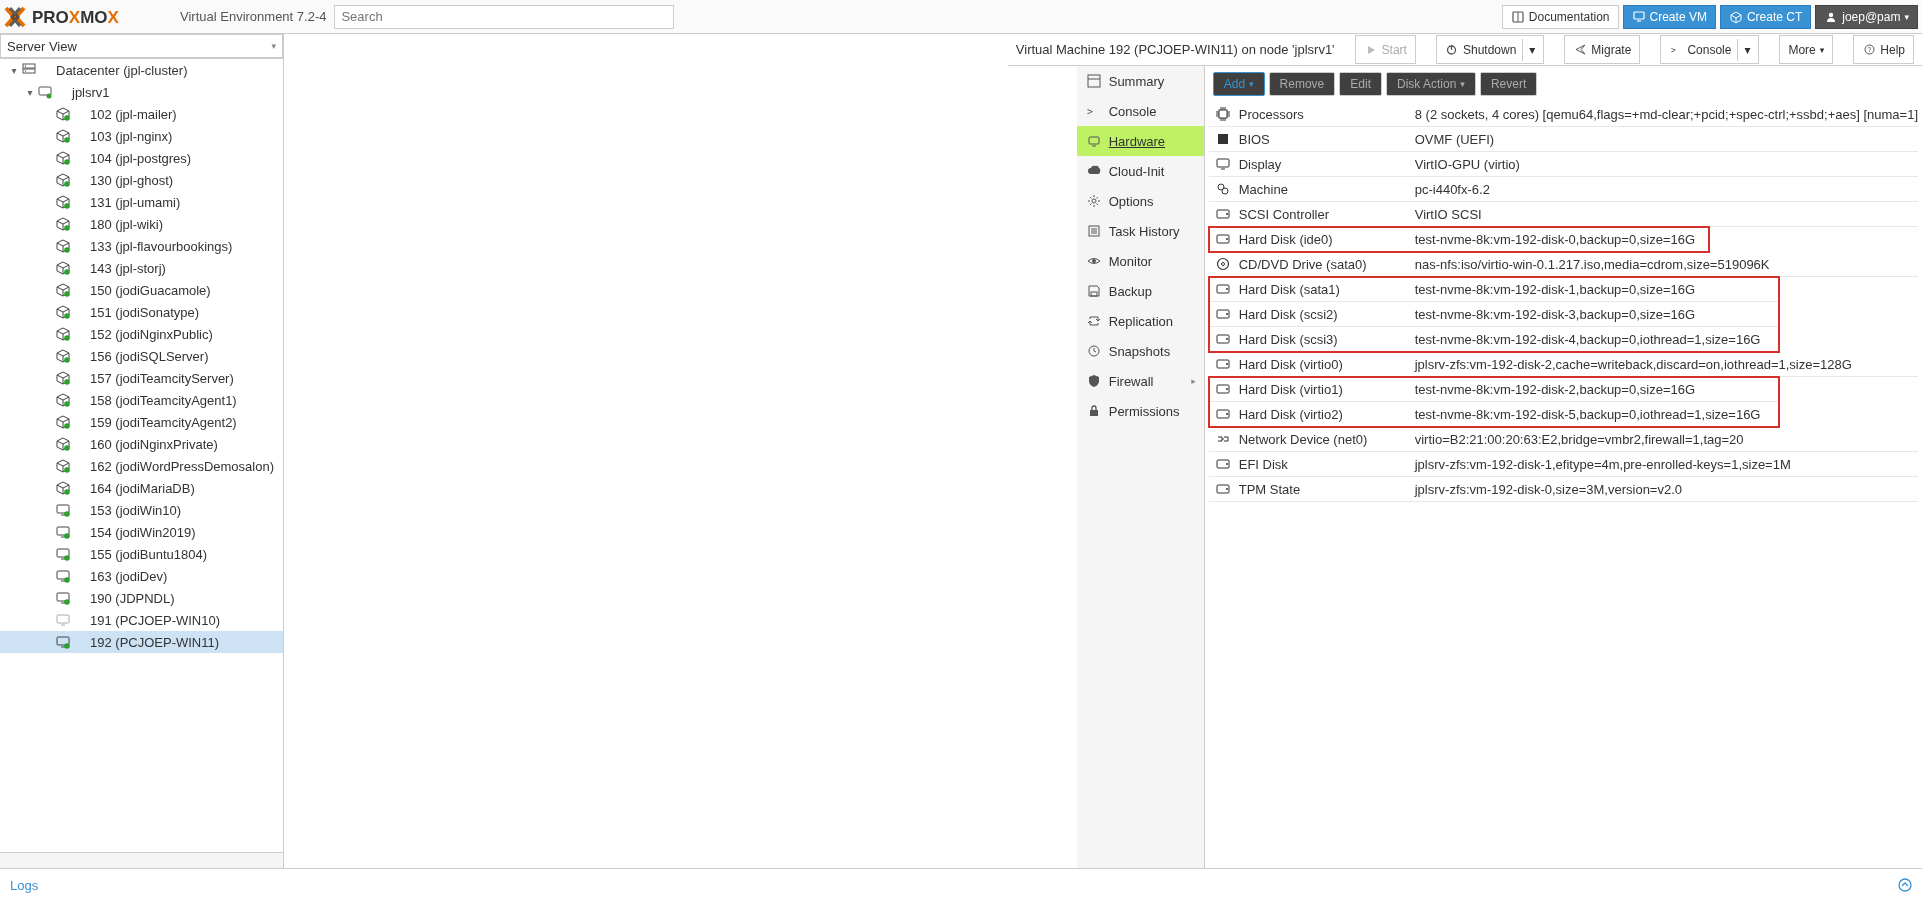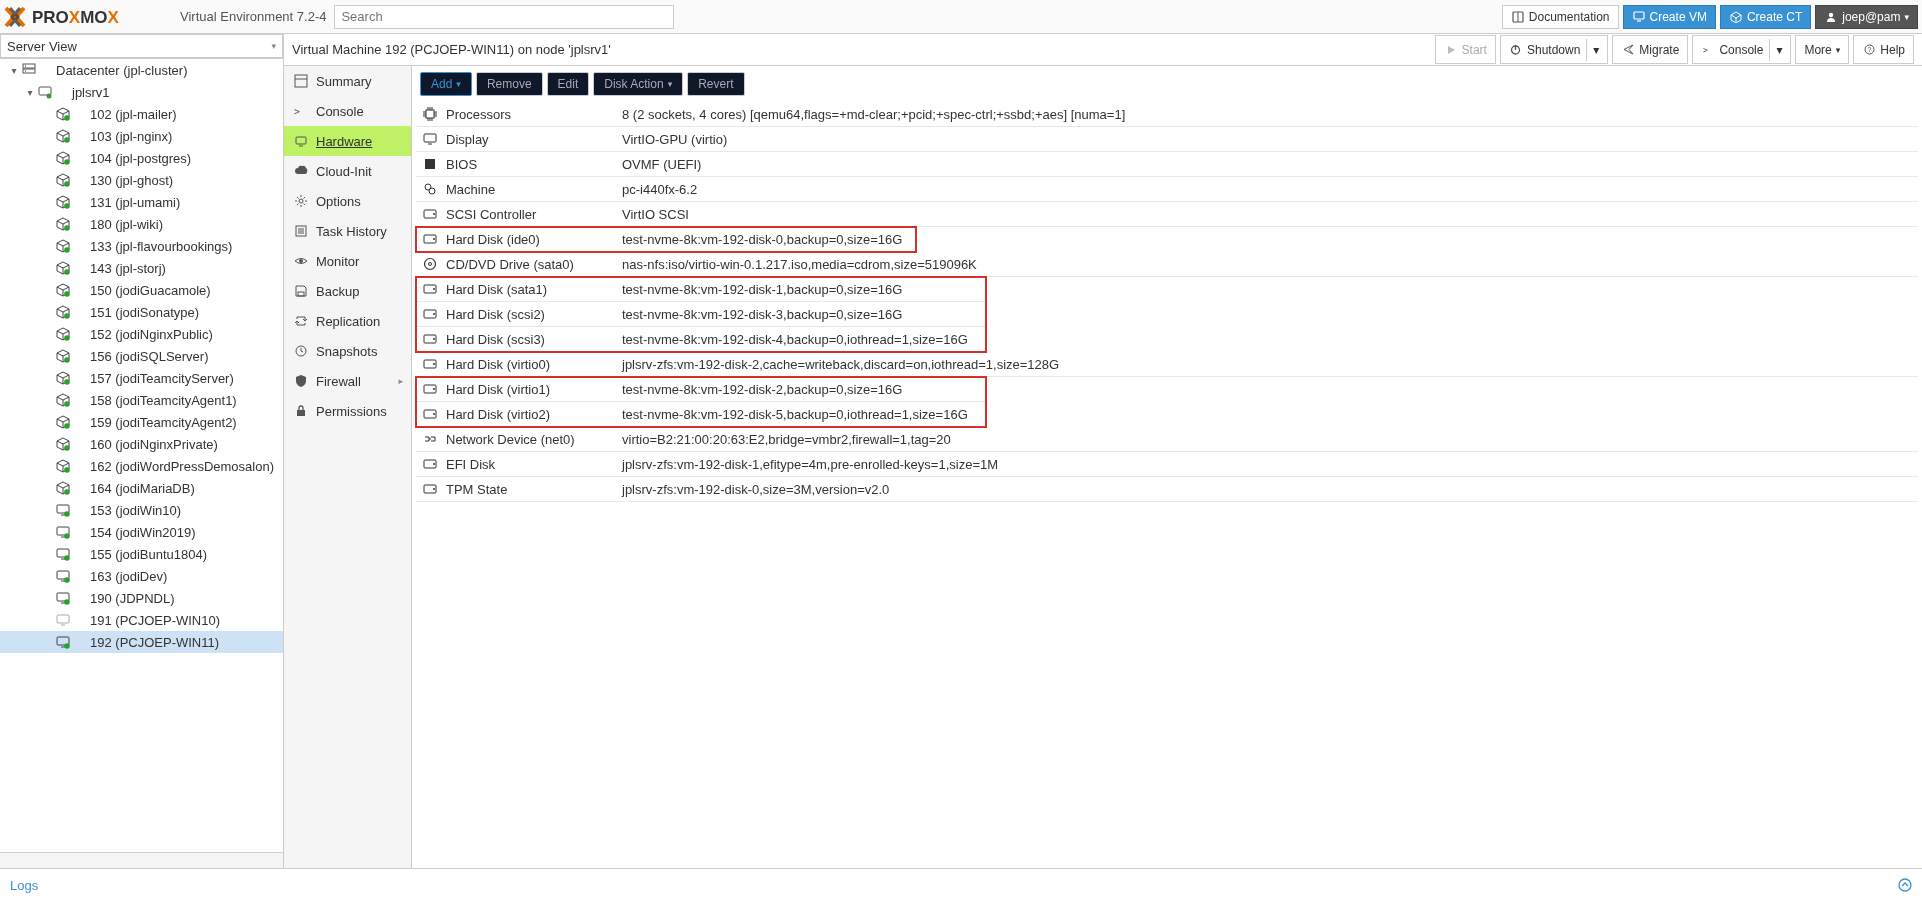--- a/index.html
+++ b/index.html
@@ -29,37 +29,37 @@
 .tree-row.selected { background: #cde2f5; }
 .tree-indent { display: inline-block; }
 .tree-toggle { width: 12px; display: inline-block; font-size: 10px; color: #666; text-align: center; }
 .tree-icon { width: 18px; display: inline-flex; align-items: center; justify-content: center; }
 .tree-label { margin-left: 18px; }
 
 .tree-scroll-h { height: 16px; border-top: 1px solid #ccc; background: #f5f5f5; overflow-x: scroll; }
 .tree-scroll-h-inner { width: 400px; height: 1px; }
 
 
-.right-col { flex: 1; display: flex; flex-direction: column; overflow: hidden; }
+.right-col { flex: 1; display: flex; flex-direction: column; overflow: hidden; align-items: flex-end; }
 .breadcrumb-bar { height: 32px; border-bottom: 1px solid #ccc; display: flex; align-items: center; padding: 0 8px; background: #fff; }
 .crumb-title { flex: 1; font-size: 13px; }
-.bc-btn { height: 29px; border: 1px solid #ccc; background: #fff; padding: 0 8px; margin-left: 4px; display: flex; align-items: center; cursor: pointer; font-size: 12px; border-radius: 0; }
+.bc-btn { height: 29px; border: 1px solid #ccc; background: #fff; padding: 0 8px; margin-left: 20px; display: flex; align-items: center; cursor: pointer; font-size: 12px; border-radius: 0; }
 .bc-btn .chev-part { border-left: 1px solid #ccc; margin-left: 6px; padding-left: 6px; height: 22px; display: flex; align-items: center; }
 .bc-btn.disabled { color: #aaa; }
 
 .content-row { flex: 1; display: flex; overflow: hidden; }
 .sub-nav { width: 128px; border-right: 1px solid #ccc; background: #f5f5f5; }
 .sub-nav-item { height: 30px; display: flex; align-items: center; padding: 0 8px; cursor: pointer; font-size: 13px; }
 .sub-nav-item.active { background: #bef264; text-decoration: underline; }
 .sub-nav-item .ico { width: 18px; margin-right: 6px; color: #555; }
 .sub-nav-item .exp { margin-left: auto; font-size: 9px; color: #888; }
 
 .main { flex: 1; overflow: auto; padding: 4px; background: #fff; }
 .toolbar { height: 28px; display: flex; align-items: center; padding: 0 4px; gap: 4px; margin-bottom: 4px; }
-.tb-btn { height: 24px; border: 1px solid #ccc; background: #0f172a; padding: 0 10px; display: flex; align-items: center; font-size: 12px; border-radius: 2px; cursor: pointer; }
+.tb-btn { height: 24px; border: 1px solid #ccc; background: #404040; padding: 0 10px; display: flex; align-items: center; font-size: 12px; border-radius: 2px; cursor: pointer; }
 .tb-btn.primary { border-color: #3892d4; color: #3892d4; }
 .tb-btn.disabled { color: #aaa; }
 
 .hw-table { width: 100%; border-collapse: collapse; }
 .hw-row { height: 25px; border-bottom: 1px solid #e8e8e8; display: flex; align-items: center; }
 .hw-icon-cell { width: 28px; display: flex; justify-content: center; color: #555; }
 .hw-name { width: 178px; padding-left: 2px; }
 .hw-val { flex: 1; }
 .hl-group { outline: 2px solid #d6302b; outline-offset: -1px; }
 
@@ -624,35 +624,35 @@
                   <line x1="11" y1="5" x2="14" y2="5" stroke="#333"></line>
                   <line x1="11" y1="9" x2="14" y2="9" stroke="#333"></line>
                 </svg>
               </div>
               <div class="hw-name">Processors</div>
               <div class="hw-val">8 (2 sockets, 4 cores) [qemu64,flags=+md-clear;+pcid;+spec-ctrl;+ssbd;+aes] [numa=1]</div>
             </div>
             <div class="hw-row">
               <div class="hw-icon-cell">
                 <svg width="14" height="14" viewBox="0 0 14 14">
+                  <rect x="2" y="2" width="10" height="10" fill="#333"></rect>
+                </svg>
+              </div>
+              <div class="hw-name">BIOS</div>
+              <div class="hw-val">OVMF (UEFI)</div>
+            </div>
+            <div class="hw-row">
+              <div class="hw-icon-cell">
+                <svg width="14" height="14" viewBox="0 0 14 14">
                   <rect x="1" y="2" width="12" height="8" rx="1" fill="none" stroke="#333"></rect>
                   <line x1="5" y1="12" x2="9" y2="12" stroke="#333"></line>
                 </svg>
               </div>
               <div class="hw-name">Display</div>
               <div class="hw-val">VirtIO-GPU (virtio)</div>
-            </div>
-            <div class="hw-row">
-              <div class="hw-icon-cell">
-                <svg width="14" height="14" viewBox="0 0 14 14">
-                  <rect x="2" y="2" width="10" height="10" fill="#333"></rect>
-                </svg>
-              </div>
-              <div class="hw-name">BIOS</div>
-              <div class="hw-val">OVMF (UEFI)</div>
             </div>
             <div class="hw-row">
               <div class="hw-icon-cell">
                 <svg width="14" height="14" viewBox="0 0 14 14">
                   <circle cx="5" cy="5" r="3" fill="none" stroke="#333"></circle>
                   <circle cx="9" cy="9" r="3" fill="none" stroke="#333"></circle>
                 </svg>
               </div>
               <div class="hw-name">Machine</div>
               <div class="hw-val">pc-i440fx-6.2</div>

